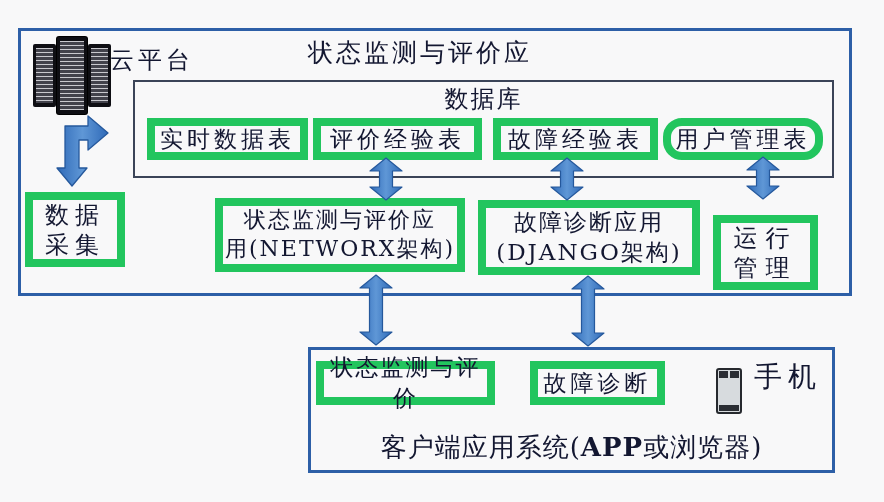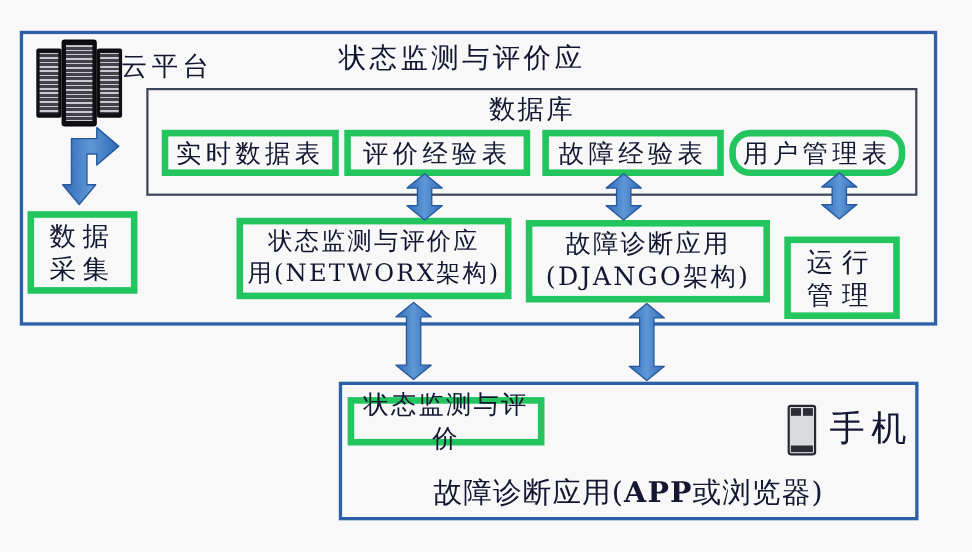--- a/index.html
+++ b/index.html
@@ -7,21 +7,21 @@
     position:relative;
     width:884px;height:502px;
     background:#f8f8f9;
     font-family:"DejaVu Serif","Liberation Serif",serif;
     color:#131731;
     overflow:hidden;
   }
   .stage *{box-sizing:border-box;}
   .abs{position:absolute;}
   .bluebox{border:3px solid #2d5fa7;background:transparent;}
-  .thinbox{border:6px solid #22c55e;background:#f8f8f9;display:flex;align-items:center;justify-content:center;text-align:center;white-space:pre-line;}
+  .thinbox{border:8px solid #22c55e;background:#f8f8f9;display:flex;align-items:center;justify-content:center;text-align:center;white-space:pre-line;}
   .lbl{white-space:nowrap;}
 
   
   .outer-box{left:18px;top:28px;width:834px;height:268px;}
   .main-title{left:250px;top:36px;width:340px;text-align:center;font-size:25px;letter-spacing:3px;}
   .cloud-label{left:110px;top:44px;font-size:24px;letter-spacing:4px;}
 
   
   .server-icon{left:33px;top:37px;width:78px;height:78px;}
   .tower{position:absolute;background:#0e0e13;border-radius:2px;}
@@ -51,21 +51,21 @@
   .client-monitor{left:316px;top:361px;width:179px;height:44px;font-size:23px;letter-spacing:2px;}
   .client-diagnosis{left:530px;top:361px;width:135px;height:44px;font-size:23px;letter-spacing:4px;}
   .client-title{left:308px;top:430px;width:527px;text-align:center;font-size:26px;letter-spacing:1px;}
   .client-title b{font-family:"DejaVu Serif","Liberation Serif",serif;}
 
   
   .phone{left:716px;top:368px;width:26px;height:46px;background:#d7dbde;border:2px solid #26292e;border-radius:3px;}
   .phone::before{content:"";position:absolute;left:1px;right:1px;top:1px;height:7px;
     background:linear-gradient(90deg,#2a2d33 0 44%,#d7dbde 44% 56%,#2a2d33 56% 100%);}
   .phone::after{content:"";position:absolute;left:1px;right:1px;bottom:1px;height:6px;background:#2a2d33;}
-  .phone-label{left:754px;top:368px;font-size:32px;letter-spacing:6px;}
+  .phone-label{left:754px;top:358px;font-size:28px;letter-spacing:6px;}
 
   .arrow{position:absolute;z-index:5;}
   svg{display:block;}
 </style>
 </head>
 <body>
 
 <div class="stage">
 
   <svg width="0" height="0" style="position:absolute" aria-hidden="true">
@@ -110,23 +110,24 @@
 采集</div>
   <div class="abs thinbox networx">状态监测与评价应
 用(NETWORX架构)</div>
   <div class="abs thinbox django">故障诊断应用
 (DJANGO架构)</div>
   <div class="abs thinbox operation">运行
 管理</div>
 
   <div class="abs bluebox client-box"></div>
   <div class="abs thinbox client-monitor">状态监测与评价</div>
+  <div class="abs thinbox client-diagnosis">故障诊断</div>
   <div class="abs phone"></div>
   <div class="abs lbl phone-label">手机</div>
-  <div class="abs client-title"><span>故障诊断应用(</span><b>APP</b><span>或浏览器)</span></div>
+  <div class="abs client-title"><span>客户端应用系统(</span><b>APP</b><span>或浏览器)</span></div>
 
   <div class="arrow" style="left:46px;top:114px;">
     <svg width="64" height="74" viewBox="0 0 64 74">
       <polygon points="19,54 11,54 26,72 41,54 33,54 33,26 42,26 42,36 62,19 42,2 42,12 19,12" fill="url(#agradH)" stroke="#25589c" stroke-width="1.3" stroke-linejoin="round"></polygon>
     </svg>
   </div>
 
   <div class="arrow" style="left:368px;top:157px;">
     <svg width="36" height="44" viewBox="0 0 36 44">
       <polygon points="18,1 34,14 24.5,14 24.5,30 34,30 18,43 2,30 11.5,30 11.5,14 2,14" fill="url(#agradH)" stroke="#25589c" stroke-width="1.2" stroke-linejoin="round"></polygon>

